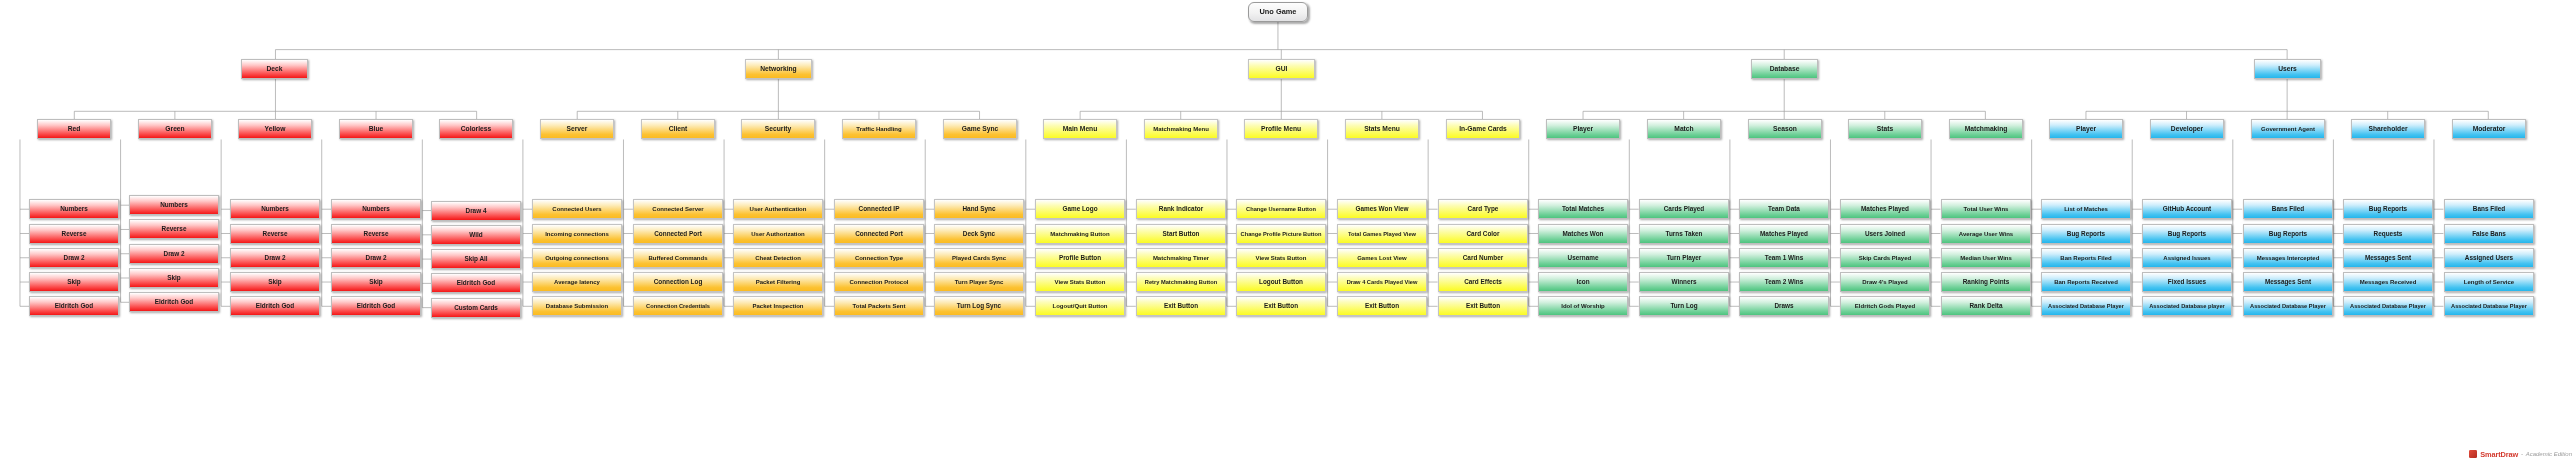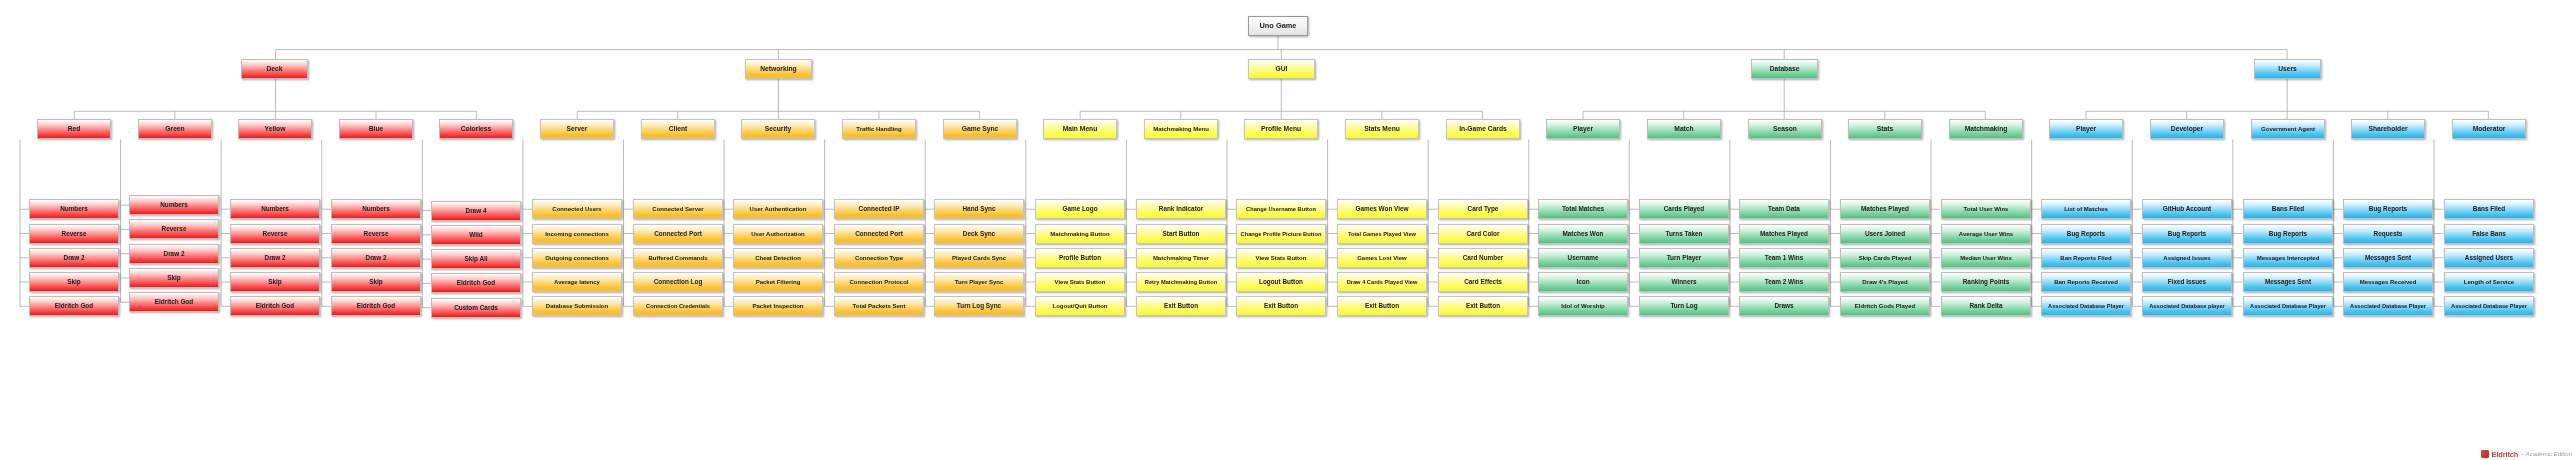--- a/index.html
+++ b/index.html
@@ -246,21 +246,21 @@
       <line x1="3710" y1="166" x2="3710" y2="178" stroke="#9b9b9b" stroke-width="1"></line>
       <line x1="1905" y1="32" x2="1905" y2="74" stroke="#9b9b9b" stroke-width="1"></line>
       <line x1="410" y1="74" x2="3410" y2="74" stroke="#9b9b9b" stroke-width="1"></line>
       <line x1="410" y1="74" x2="410" y2="88" stroke="#9b9b9b" stroke-width="1"></line>
       <line x1="1160" y1="74" x2="1160" y2="88" stroke="#9b9b9b" stroke-width="1"></line>
       <line x1="1910" y1="74" x2="1910" y2="88" stroke="#9b9b9b" stroke-width="1"></line>
       <line x1="2660" y1="74" x2="2660" y2="88" stroke="#9b9b9b" stroke-width="1"></line>
       <line x1="3410" y1="74" x2="3410" y2="88" stroke="#9b9b9b" stroke-width="1"></line>
     </svg>
   <div id="nodes">
-      <div class="node t-root" style="left: 1248px; top: 16px; width: 60px; height: 20px; font-size: 7.4px;">Uno Game</div>
+      <div class="node t-root" style="left: 1248px; top: 2px; width: 60px; height: 20px; font-size: 7.4px; border-radius: 6px;">Uno Game</div>
       <div class="node t-red" style="left: 37px; top: 119px; width: 74px; height: 20px; font-size: 6.7px;">Red</div>
       <div class="node t-red" style="left: 29px; top: 199px; width: 90px; height: 20px; font-size: 6.4px;">Numbers</div>
       <div class="node t-red" style="left: 29px; top: 224px; width: 90px; height: 20px; font-size: 6.4px;">Reverse</div>
       <div class="node t-red" style="left: 29px; top: 248px; width: 90px; height: 20px; font-size: 6.4px;">Draw 2</div>
       <div class="node t-red" style="left: 29px; top: 272px; width: 90px; height: 20px; font-size: 6.4px;">Skip</div>
       <div class="node t-red" style="left: 29px; top: 296px; width: 90px; height: 20px; font-size: 6.4px;">Eldritch God</div>
       <div class="node t-red" style="left: 138px; top: 119px; width: 74px; height: 20px; font-size: 6.7px;">Green</div>
       <div class="node t-red" style="left: 129px; top: 195px; width: 90px; height: 20px; font-size: 6.4px;">Numbers</div>
       <div class="node t-red" style="left: 129px; top: 219px; width: 90px; height: 20px; font-size: 6.4px;">Reverse</div>
       <div class="node t-red" style="left: 129px; top: 244px; width: 90px; height: 20px; font-size: 6.4px;">Draw 2</div>
@@ -406,18 +406,18 @@
       <div class="node t-blue" style="left: 2444px; top: 199px; width: 90px; height: 20px; font-size: 6.4px;">Bans Filed</div>
       <div class="node t-blue" style="left: 2444px; top: 224px; width: 90px; height: 20px; font-size: 6.4px;">False Bans</div>
       <div class="node t-blue" style="left: 2444px; top: 248px; width: 90px; height: 20px; font-size: 6.4px;">Assigned Users</div>
       <div class="node t-blue" style="left: 2444px; top: 272px; width: 90px; height: 20px; font-size: 6px;">Length of Service</div>
       <div class="node t-blue" style="left: 2444px; top: 296px; width: 90px; height: 20px; font-size: 5.7px;">Associated Database Player</div>
       <div class="node t-blue" style="left: 2254px; top: 59px; width: 67px; height: 20px; font-size: 6.7px;">Users</div>
     </div>
 
   <div class="footer">
     <span class="logo"></span>
-    <span class="sd">Eldritch</span>
+    <span class="sd">SmartDraw</span>
     <span class="ed">-</span>
     <span class="ed">Academic Edition</span>
   </div>
 </div>
 
 
 </body></html>

